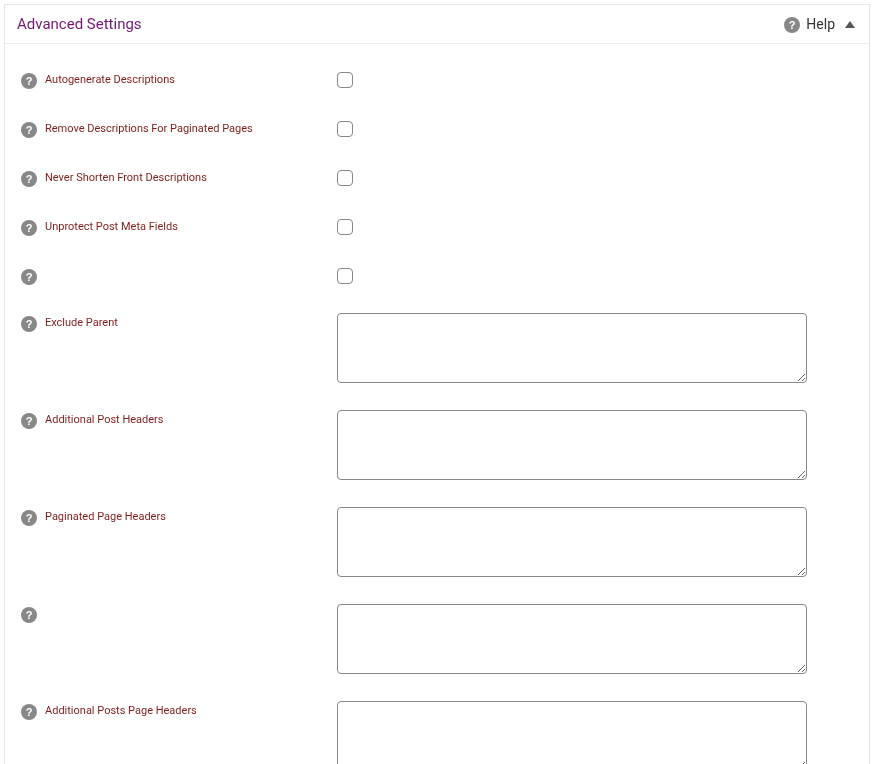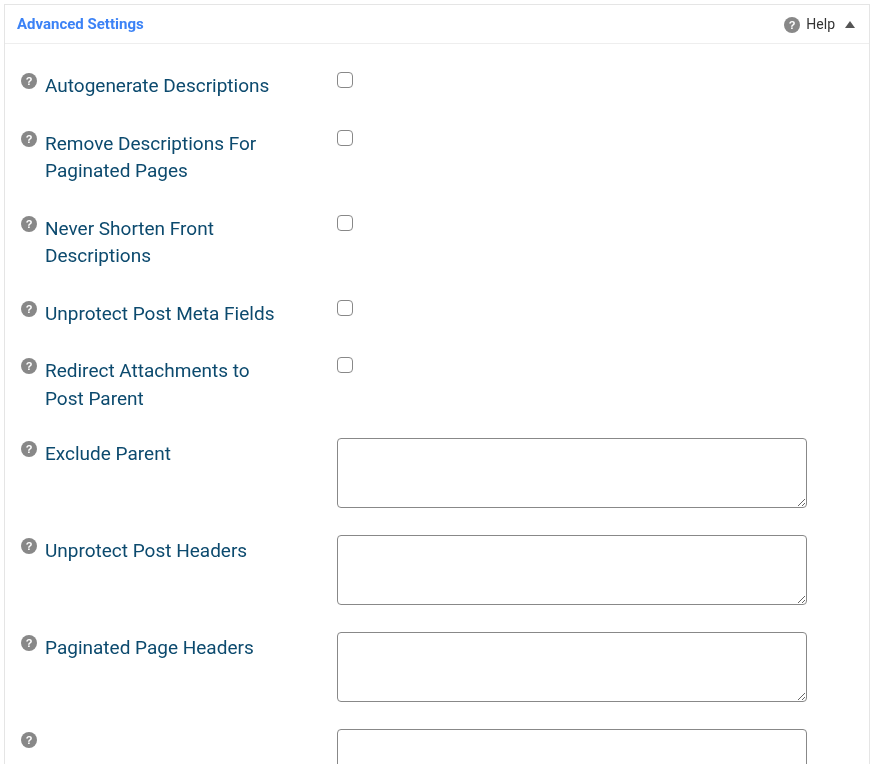--- a/index.html
+++ b/index.html
@@ -17,22 +17,22 @@
     }
     .panel-header {
       display: flex;
       justify-content: space-between;
       align-items: center;
       padding: 10px 14px 10px 12px;
       border-bottom: 1px solid #eee;
     }
     .panel-title {
       font-size: 15px;
-      font-weight: 700;
-      color: #3b82f6;
+      font-weight: 400;
+      color: #701a75;
     }
     .help-link {
       display: flex;
       align-items: center;
       gap: 6px;
       cursor: pointer;
       color: #333;
       font-size: 14px;
     }
     .help-link .caret-up {
@@ -54,22 +54,22 @@
     .row.first { padding-top: 8px; }
     .row .label-col {
       display: flex;
       align-items: flex-start;
       gap: 8px;
       width: 308px;
       flex: 0 0 308px;
       padding-top: 2px;
     }
     .row .label-text {
-      font-size: 19px;
-      color: #0c4a6e;
+      font-size: 11px;
+      color: #7f1d1d;
       line-height: 1.45;
       max-width: 240px;
     }
     .row .input-col {
       flex: 0 0 auto;
     }
     .help-icon {
       width: 16px;
       height: 16px;
       flex: 0 0 16px;
@@ -181,21 +181,20 @@
     </div>
 
     <div class="row">
       <div class="label-col">
         <span class="help-icon">
           <svg viewBox="0 0 16 16" width="16" height="16">
               <circle cx="8" cy="8" r="8" fill="#888"></circle>
               <text x="8" y="12" text-anchor="middle" font-size="11" font-weight="700" fill="#fff" font-family="Arial">?</text>
             </svg>
         </span>
-        <span class="label-text">Redirect Attachments to Post Parent</span>
       </div>
       <div class="input-col">
         <input type="checkbox" class="cb" style="">
       </div>
     </div>
 
     <div class="row ta-row">
       <div class="label-col">
         <span class="help-icon">
           <svg viewBox="0 0 16 16" width="16" height="16">
@@ -211,21 +210,21 @@
     </div>
 
     <div class="row ta-row">
       <div class="label-col">
         <span class="help-icon">
           <svg viewBox="0 0 16 16" width="16" height="16">
               <circle cx="8" cy="8" r="8" fill="#888"></circle>
               <text x="8" y="12" text-anchor="middle" font-size="11" font-weight="700" fill="#fff" font-family="Arial">?</text>
             </svg>
         </span>
-        <span class="label-text">Unprotect Post Headers</span>
+        <span class="label-text">Additional Post Headers</span>
       </div>
       <div class="input-col">
         <textarea class="ta" style=""></textarea>
       </div>
     </div>
 
     <div class="row ta-row">
       <div class="label-col">
         <span class="help-icon">
           <svg viewBox="0 0 16 16" width="16" height="16">
@@ -255,20 +254,21 @@
     </div>
 
     <div class="row ta-row">
       <div class="label-col">
         <span class="help-icon">
           <svg viewBox="0 0 16 16" width="16" height="16">
               <circle cx="8" cy="8" r="8" fill="#888"></circle>
               <text x="8" y="12" text-anchor="middle" font-size="11" font-weight="700" fill="#fff" font-family="Arial">?</text>
             </svg>
         </span>
+        <span class="label-text">Additional Posts Page Headers</span>
       </div>
       <div class="input-col">
         <textarea class="ta" style=""></textarea>
       </div>
     </div>
 
   </div>
 </div>
 
 </body></html>

